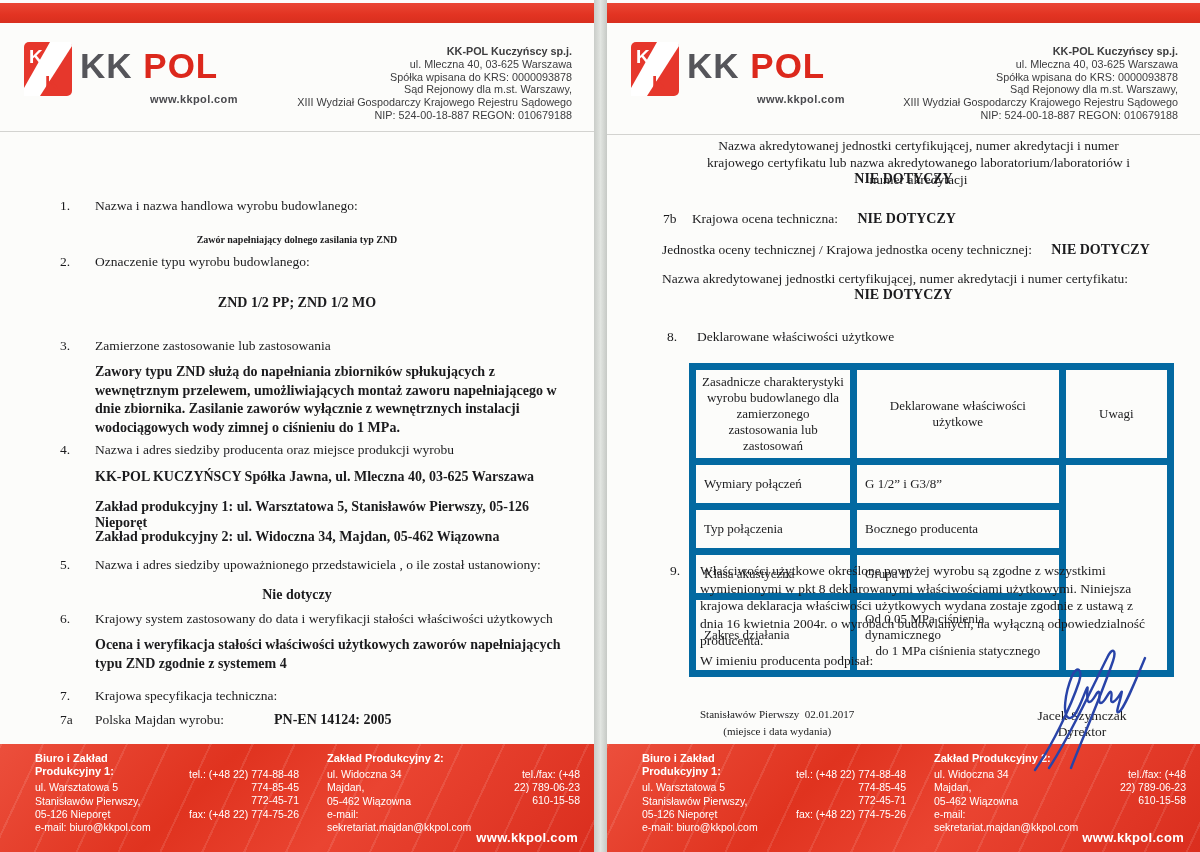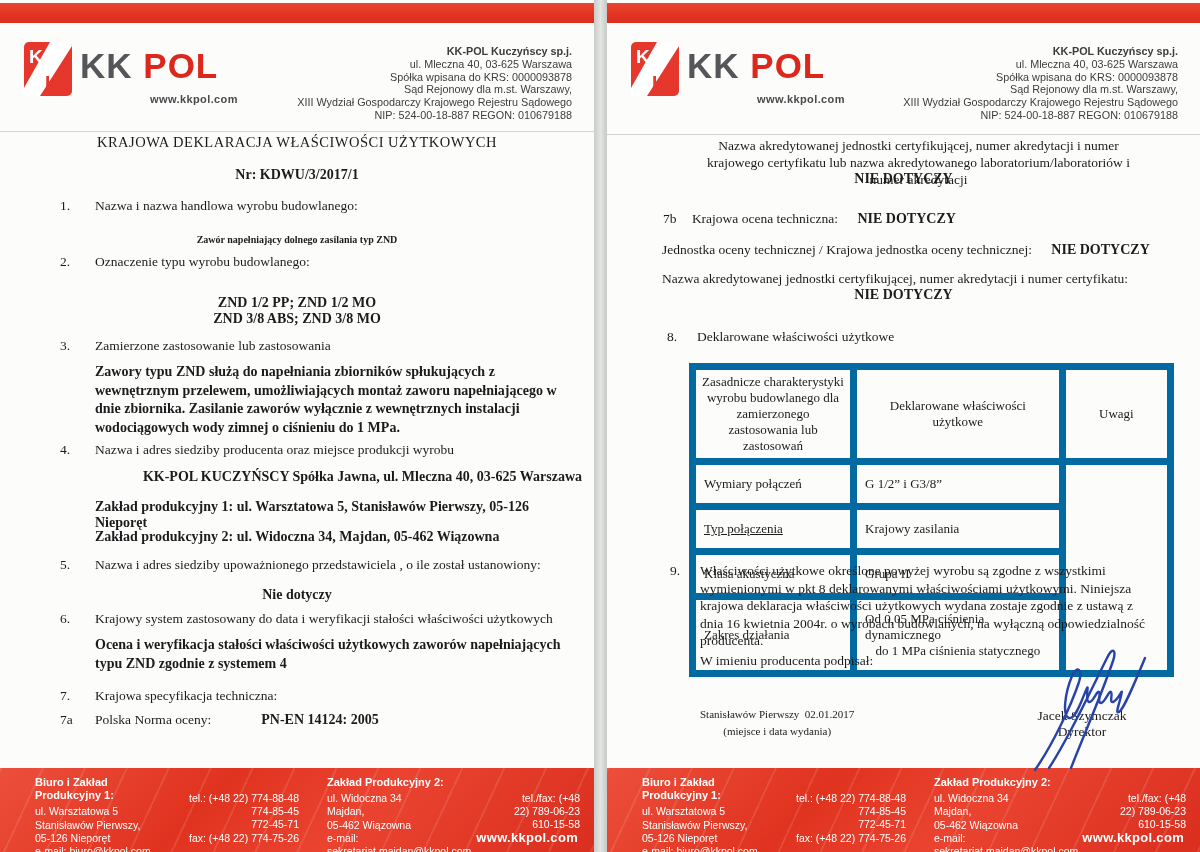--- a/index.html
+++ b/index.html
@@ -43,21 +43,21 @@
   .dtable th, .dtable td { border:7px solid #0369a1; font-weight:normal; }
   .dtable th { text-align:center; vertical-align:middle; padding:4px 6px; }
   .dtable td { padding:11px 8px; vertical-align:middle; }
   .val2 { text-align:center; }
 
   
   .sig { position:absolute; z-index:3; }
   .signer { text-align:center; font-size:13.5px; line-height:16px; }
 
   
-  .footer { position:absolute; bottom:0; left:0; right:0; height:84px; z-index:1;
+  .footer { position:absolute; bottom:0; left:0; right:0; height:108px; z-index:1;
     background:
       repeating-linear-gradient(115deg, rgba(255,255,255,0.10) 0 2px, rgba(255,255,255,0) 2px 38px),
       linear-gradient(135deg,#ec4f3c 0%,#e0331f 35%,#ea4431 60%,#da2e1e 100%);
     color:#ffffff; font-family:"Liberation Sans", sans-serif;margin-top:21px; }
   .fcols { display:flex; padding:8px 14px 0 35px; }
   .fcol { font-size:10.5px; line-height:13.2px; }
   .fcol .ftitle { font-weight:bold; font-size:11px; margin-bottom:3px; }
   .fc1 { width:122px; }
   .fc2 { width:142px; text-align:right; padding-top:16px; }
   .fc3 { width:178px; margin-left:28px; }
@@ -86,49 +86,46 @@
         <div>ul. Mleczna 40, 03-625 Warszawa</div>
         <div>Spółka wpisana do KRS: 0000093878</div>
         <div>Sąd Rejonowy dla m.st. Warszawy,</div>
         <div>XIII Wydział Gospodarczy Krajowego Rejestru Sądowego</div>
         <div>NIP: 524-00-18-887  REGON: 010679188</div>
       </div>
     </div>
 
     <div class="scan-line" style="top:131px;"></div>
 
-    <div class="abs c fs" style="top:134px; letter-spacing:0.5px; font-size:14.5px;">KRAJOWA DEKLARACJA WŁAŚCIWOŚCI UŻYTKOWYCH</div>
-    <div class="abs c fs bold" style="top:166px; font-size:14px;">Nr: KDWU/3/2017/1</div>
 
     <div class="item" style="top:197px;">
       <span class="no">1.</span>
       <span class="txt">Nazwa i nazwa handlowa wyrobu budowlanego:</span>
     </div>
     <div class="abs c fs bold" style="top:231px; font-size:10px;">Zawór napełniający dolnego zasilania typ ZND</div>
 
     <div class="item" style="top:253px;">
       <span class="no">2.</span>
       <span class="txt">Oznaczenie typu wyrobu budowlanego:</span>
     </div>
     <div class="abs c fs bold" style="top:295px; font-size:14px; line-height:16px;">
       <div>ZND 1/2 PP; ZND 1/2 MO</div>
-      <div>ZND 3/8 ABS; ZND 3/8 MO</div>
     </div>
 
     <div class="item" style="top:337px;">
       <span class="no">3.</span>
       <span class="txt">Zamierzone zastosowanie lub zastosowania</span>
     </div>
     <div class="abs bold" style="top:363px; left:95px; right:28px; font-size:14px; line-height:18.5px;">Zawory typu ZND służą do napełniania zbiorników spłukujących z wewnętrznym przelewem, umożliwiających montaż zaworu napełniającego w dnie zbiornika. Zasilanie zaworów wyłącznie z wewnętrznych instalacji wodociągowych wody zimnej o ciśnieniu do 1 MPa.</div>
 
     <div class="item" style="top:441px;">
       <span class="no">4.</span>
       <span class="txt">Nazwa i adres siedziby producenta oraz miejsce produkcji wyrobu</span>
     </div>
-    <div class="abs bold" style="top:469px; left:95px; right:12px; font-size:14px;text-align:right;">KK-POL KUCZYŃSCY Spółka Jawna, ul. Mleczna 40, 03-625 Warszawa</div>
+    <div class="abs bold" style="top:469px; left:95px; right:12px; font-size:14px;">KK-POL KUCZYŃSCY Spółka Jawna, ul. Mleczna 40, 03-625 Warszawa</div>
     <div class="abs bold" style="top:499px; left:95px; right:20px; font-size:14px;">Zakład produkcyjny 1: ul. Warsztatowa 5, Stanisławów Pierwszy, 05-126 Nieporęt</div>
     <div class="abs bold" style="top:529px; left:95px; right:20px; font-size:14px;">Zakład produkcyjny 2: ul. Widoczna 34, Majdan, 05-462 Wiązowna</div>
 
     <div class="item" style="top:556px;">
       <span class="no">5.</span>
       <span class="txt">Nazwa i adres siedziby upoważnionego przedstawiciela , o ile został ustanowiony:</span>
     </div>
     <div class="abs c fs bold" style="top:586px; font-size:14px;">Nie dotyczy</div>
 
     <div class="item" style="top:610px;">
@@ -136,21 +133,21 @@
       <span class="txt">Krajowy system zastosowany do data i weryfikacji stałości właściwości użytkowych</span>
     </div>
     <div class="abs bold" style="top:636px; left:95px; right:30px; font-size:14px; line-height:18.5px;">Ocena i weryfikacja stałości właściwości użytkowych zaworów napełniających typu ZND zgodnie z systemem 4</div>
 
     <div class="item" style="top:687px;">
       <span class="no">7.</span>
       <span class="txt">Krajowa specyfikacja techniczna:</span>
     </div>
     <div class="item" style="top:711px;">
       <span class="no">7a</span>
-      <span class="txt"><span>Polska Norma oceny:</span><span class="bold" style="margin-left:50px; font-size:14px;">PN-EN 14124: 2005</span></span>
+      <span class="txt"><span>Polska Majdan wyrobu:</span><span class="bold" style="margin-left:50px; font-size:14px;">PN-EN 14124: 2005</span></span>
     </div>
 
     <div class="footer">
       <div class="fcols">
         <div class="fcol fc1">
           <div class="ftitle">Biuro i Zakład Produkcyjny 1:</div>
           <div>ul. Warsztatowa 5</div>
           <div>Stanisławów Pierwszy,</div>
           <div>05-126 Nieporęt</div>
           <div>e-mail: biuro@kkpol.com</div>
@@ -231,22 +228,22 @@
         <th style="width:163px; height:63px;">Zasadnicze charakterystyki wyrobu budowlanego  dla zamierzonego zastosowania lub zastosowań</th>
         <th style="width:212px;">Deklarowane właściwości użytkowe</th>
         <th style="width:110px;">Uwagi</th>
       </tr>
       <tr>
         <td style="height:24px;">Wymiary połączeń</td>
         <td>G 1/2” i G3/8”</td>
         <td rowspan="4"></td>
       </tr>
       <tr>
-        <td style="height:21px;text-decoration:underline;">Typ połączenia</td>
-        <td>Krajowy zasilania</td>
+        <td style="height:21px;">Typ połączenia</td>
+        <td>Bocznego producenta</td>
       </tr>
       <tr>
         <td style="height:19px;">Klasa akustyczna</td>
         <td>Grupa II</td>
       </tr>
       <tr>
         <td style="height:38px;">Zakres działania</td>
         <td>
           <div>Od 0,05 MPa ciśnienia dynamicznego</div>
           <div class="val2">do 1 MPa ciśnienia statycznego</div>

